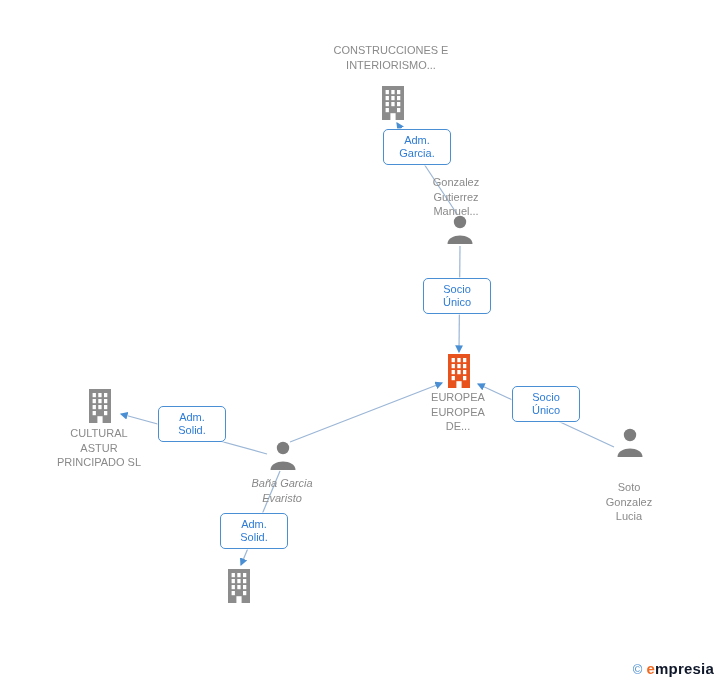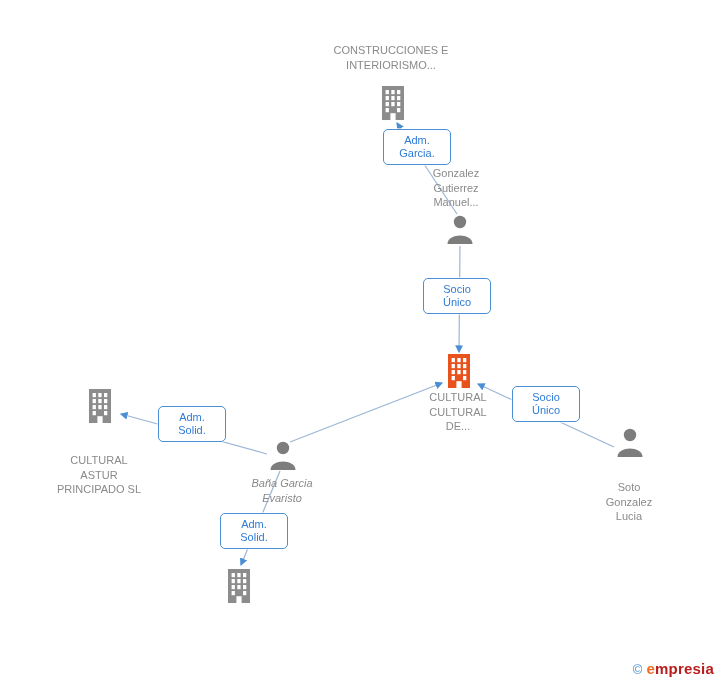--- a/index.html
+++ b/index.html
@@ -24,21 +24,21 @@
     background:#ffffff;border:1px solid #4a8fd3;border-radius:5px;
     padding:4px 7px;text-align:center;max-width:52px;
     box-shadow:0 0 0 1px rgba(255,255,255,0.6);
   }
   .logo{
     position:absolute;right:14px;bottom:8px;z-index:2;
     font-size:15px;color:#3f87d2;letter-spacing:0.2px;
   }
   .logo .copy{color:#3f87d2;margin-right:4px;font-size:13px;}
   .logo .e{color:#f26a21;font-weight:bold;}
-  .logo .rest{color:#b91c1c;font-weight:bold;}
+  .logo .rest{color:#0f172a;font-weight:bold;}
   .w120{width:120px;} .w70{width:70px;} .w80{width:80px;}
   .w90{width:90px;} .w100{width:100px;} .w60{width:60px;margin-top:16px;}
 </style>
 </head>
 <body>
 
 <div class="canvas">
 
   <svg class="edges">
     <defs>
@@ -68,21 +68,21 @@
         <rect x="7.6" y="16" width="3.3" height="4.2"></rect>
           <rect x="13.3" y="16" width="3.3" height="4.2"></rect>
           <rect x="19" y="16" width="3.3" height="4.2"></rect>
         <rect x="7.6" y="22" width="3.3" height="4.2"></rect>
           <rect x="19" y="22" width="3.3" height="4.2"></rect>
         <rect x="12.4" y="27.2" width="5.2" height="6.8"></rect>
       </g>
     </svg>
   </div>
 
-  <div class="abs node-label w70" style="left:456px;top:188px;text-align:center;">Gonzalez Gutierrez Manuel...</div>
+  <div class="abs node-label w70" style="left:456px;top:197px;text-align:center;">Gonzalez Gutierrez Manuel...</div>
   <div class="abs" style="left:460px;top:229px;">
     <svg class="person-icon" viewBox="0 0 30 30" width="30" height="30">
       <circle cx="15" cy="8" r="6.2" fill="currentColor"></circle>
       <path d="M2.5,30 C2.5,18.5 27.5,18.5 27.5,30 Z" fill="currentColor"></path>
     </svg>
   </div>
 
   <div class="abs" style="left:459px;top:371px;">
     <svg class="company-icon highlight" viewBox="0 0 30 34" width="30" height="34">
       <rect x="4" y="0" width="22" height="34" fill="currentColor"></rect>
@@ -95,42 +95,42 @@
           <rect x="19" y="10" width="3.3" height="4.2"></rect>
         <rect x="7.6" y="16" width="3.3" height="4.2"></rect>
           <rect x="13.3" y="16" width="3.3" height="4.2"></rect>
           <rect x="19" y="16" width="3.3" height="4.2"></rect>
         <rect x="7.6" y="22" width="3.3" height="4.2"></rect>
           <rect x="19" y="22" width="3.3" height="4.2"></rect>
         <rect x="12.4" y="27.2" width="5.2" height="6.8"></rect>
       </g>
     </svg>
   </div>
-  <div class="abs node-label w80" style="left:458px;top:412px;">CULTURAL CULTURAL DE...</div>
+  <div class="abs node-label w80" style="left:458px;top:412px;">EUROPEA EUROPEA DE...</div>
 
   <div class="abs" style="left:100px;top:406px;">
     <svg class="company-icon" viewBox="0 0 30 34" width="30" height="34">
       <rect x="4" y="0" width="22" height="34" fill="currentColor"></rect>
       <g fill="#ffffff">
         <rect x="7.6" y="4" width="3.3" height="4.2"></rect>
           <rect x="13.3" y="4" width="3.3" height="4.2"></rect>
           <rect x="19" y="4" width="3.3" height="4.2"></rect>
         <rect x="7.6" y="10" width="3.3" height="4.2"></rect>
           <rect x="13.3" y="10" width="3.3" height="4.2"></rect>
           <rect x="19" y="10" width="3.3" height="4.2"></rect>
         <rect x="7.6" y="16" width="3.3" height="4.2"></rect>
           <rect x="13.3" y="16" width="3.3" height="4.2"></rect>
           <rect x="19" y="16" width="3.3" height="4.2"></rect>
         <rect x="7.6" y="22" width="3.3" height="4.2"></rect>
           <rect x="19" y="22" width="3.3" height="4.2"></rect>
         <rect x="12.4" y="27.2" width="5.2" height="6.8"></rect>
       </g>
     </svg>
   </div>
-  <div class="abs node-label w90" style="left:99px;top:448px;margin-top:27px;">CULTURAL ASTUR PRINCIPADO SL</div>
+  <div class="abs node-label w90" style="left:99px;top:448px;">CULTURAL ASTUR PRINCIPADO SL</div>
 
   <div class="abs" style="left:283px;top:455px;">
     <svg class="person-icon" viewBox="0 0 30 30" width="30" height="30">
       <circle cx="15" cy="8" r="6.2" fill="currentColor"></circle>
       <path d="M2.5,30 C2.5,18.5 27.5,18.5 27.5,30 Z" fill="currentColor"></path>
     </svg>
   </div>
   <div class="abs node-label w80" style="left:282px;top:490px;font-style:italic;">Baña Garcia Evaristo</div>
 
   <div class="abs" style="left:239px;top:586px;">

